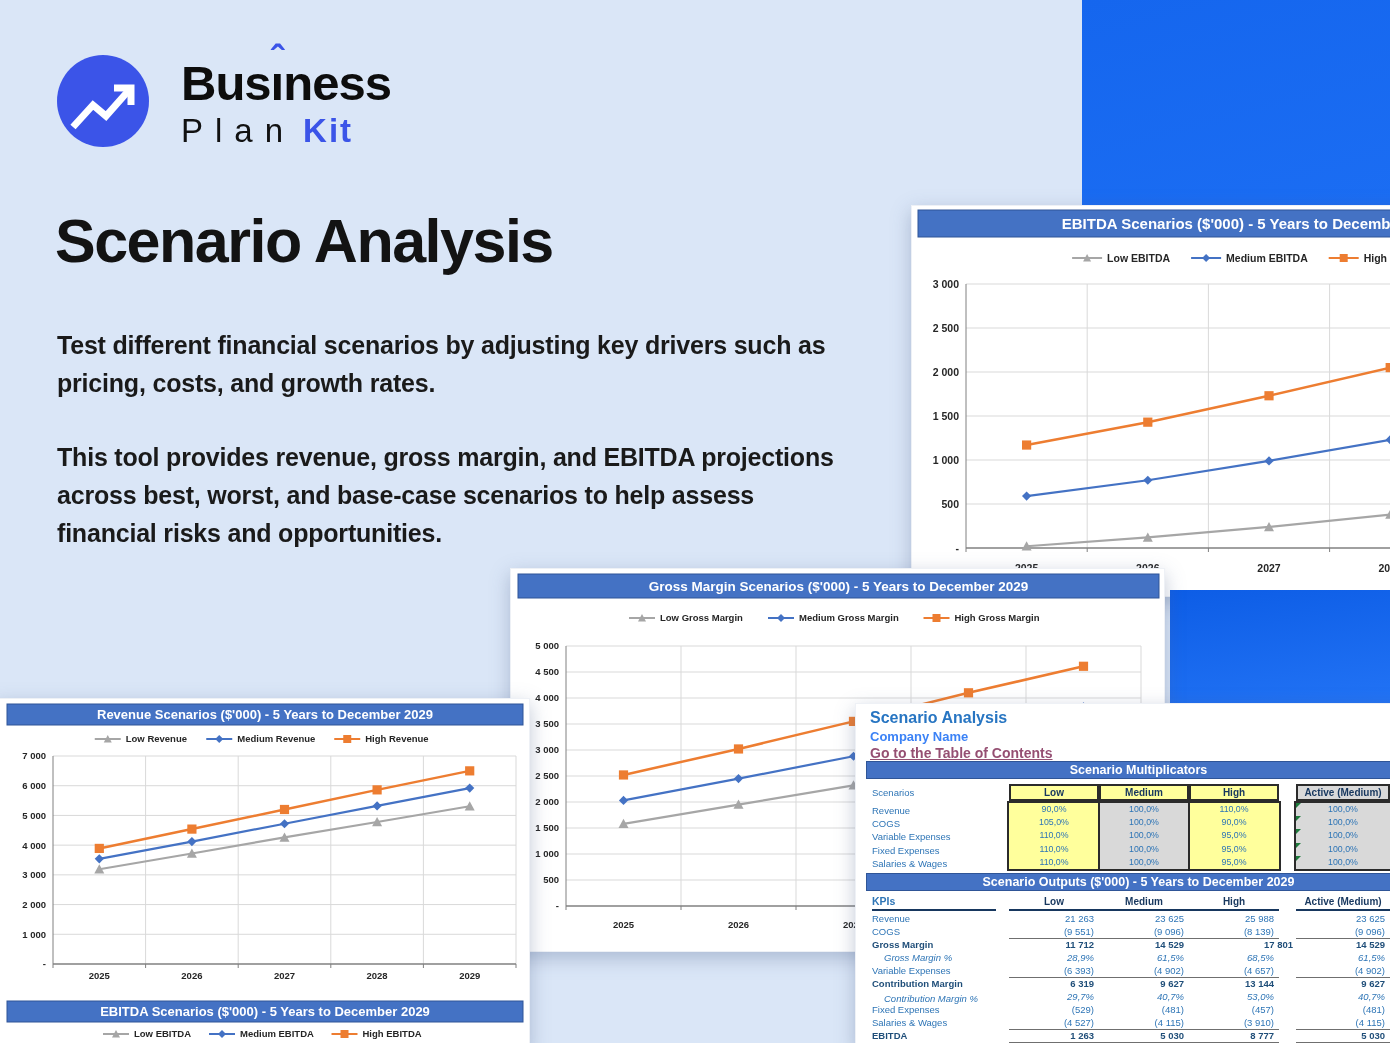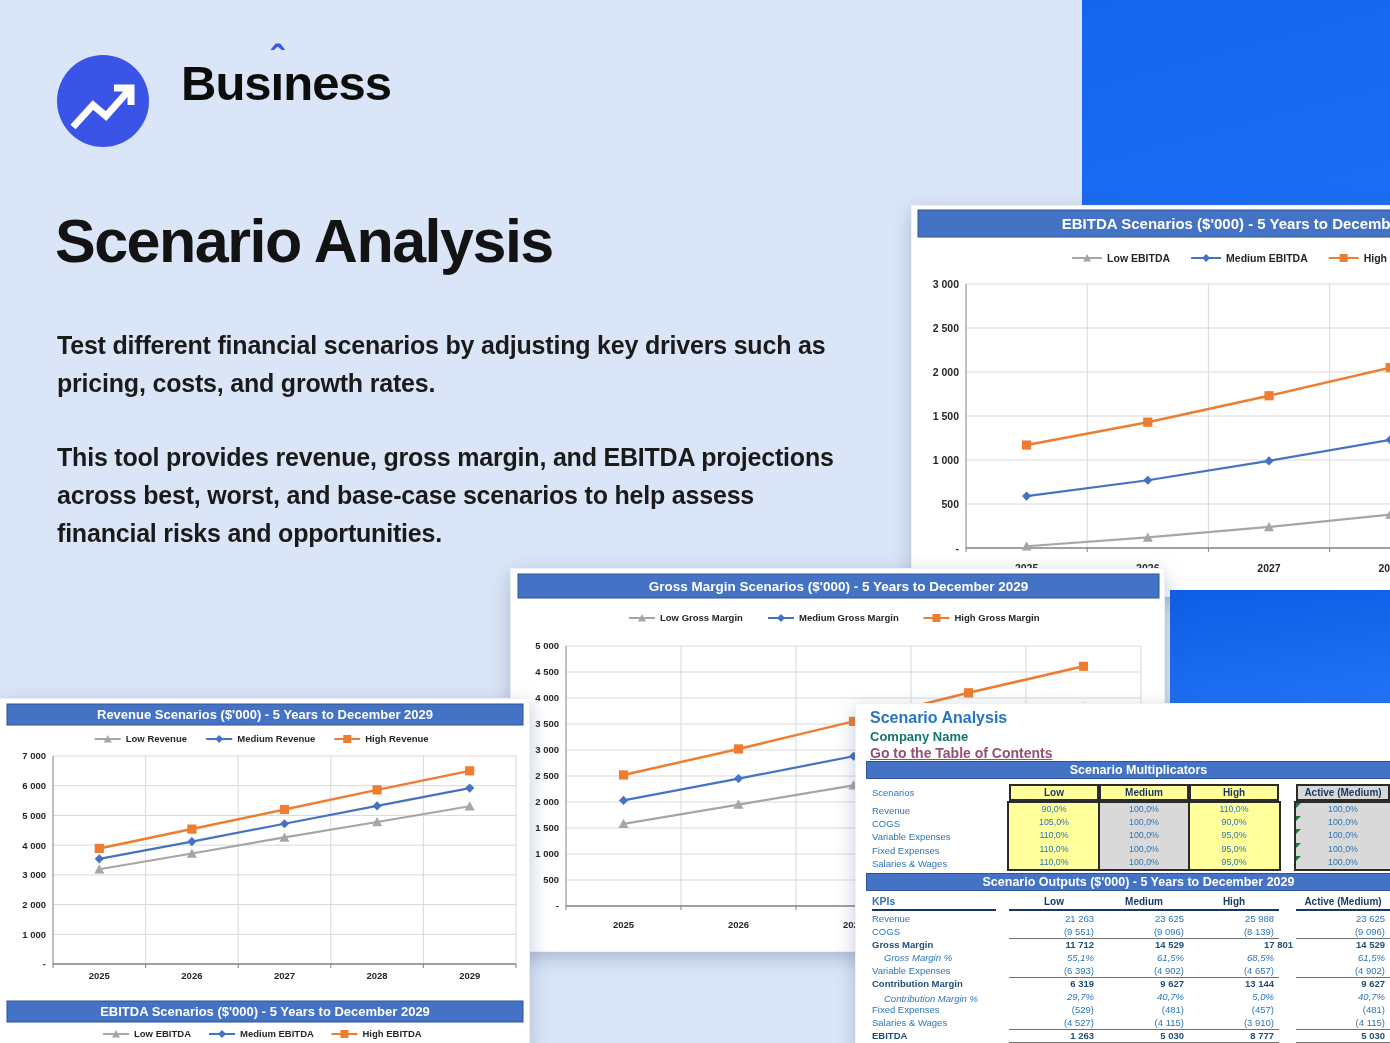--- a/index.html
+++ b/index.html
@@ -28,21 +28,21 @@
   .panel{position:absolute;background:#ffffff;box-shadow:0 6px 18px rgba(80,100,140,0.35);border:1px solid #eef1f6;box-sizing:border-box;}
   #panel-ebitda-top{left:911px;top:205px;width:680px;height:392px;z-index:2;}
   #panel-gm{left:510px;top:568px;width:655px;height:384px;z-index:4;}
   #panel-rev{left:-6px;top:698px;width:536px;height:352px;z-index:5;}
   #panel-sheet{left:855px;top:703px;width:560px;height:346px;z-index:6;}
   .chart{position:absolute;left:0;top:0;}
   .chart svg{display:block;overflow:visible;}
 
   
   .sh-title{position:absolute;left:14px;top:5px;font-size:16px;font-weight:bold;color:#2775c2;}
-  .sh-company{position:absolute;left:14px;top:25px;font-size:13px;font-weight:bold;color:#0f766e;}
+  .sh-company{position:absolute;left:14px;top:25px;font-size:13px;font-weight:bold;color:#3b82f6;}
   .sh-link{position:absolute;left:14px;top:41px;font-size:14px;font-weight:bold;color:#954f72;text-decoration:underline;cursor:pointer;}
   .sh-bar{position:absolute;left:10px;width:545px;height:18px;background:#4472c4;border:1px solid #2f5597;box-sizing:border-box;
           color:#fff;font-size:12.5px;font-weight:bold;text-align:center;line-height:16px;}
   .cellval{position:absolute;font-size:8.8px;color:#2e75b6;text-align:center;line-height:13px;}
   .rowlab{position:absolute;font-size:9.5px;color:#2e75b6;line-height:13px;white-space:nowrap;}
   .mhdr{position:absolute;box-sizing:border-box;border:2px solid #2b2b2b;background:#ffff9c;color:#17375e;
         font-weight:bold;font-size:10px;text-align:center;line-height:13px;}
   .mhdr.gray{background:#d9d9d9;}
   .blockborder{position:absolute;box-sizing:border-box;border:2px solid #2b2b2b;pointer-events:none;}
   .vline{position:absolute;width:2px;background:#2b2b2b;pointer-events:none;}
@@ -68,20 +68,21 @@
 
   <header class="logo">
     <div class="logo-circle">
       <svg width="92" height="92" viewBox="0 0 92 92">
         <path d="M16 72 L36 50 L49 61 L73 34" fill="none" stroke="#ffffff" stroke-width="7" stroke-linejoin="miter"></path>
         <path d="M57 33 L74 33 L74 50" fill="none" stroke="#ffffff" stroke-width="7"></path>
       </svg>
     </div>
     <div class="logo-text">
       <div class="logo-l1"><span>Bus</span><span class="iwrap"><span>ı</span><span class="hat">ˆ</span></span><span>ness</span></div>
+      <div class="logo-l2"><span class="plan">Plan</span><span class="kit">Kit</span></div>
     </div>
   </header>
 
   <h1 class="hero">Scenario Analysis</h1>
   <p class="para p2">This tool provides revenue, gross margin, and EBITDA projections across best, worst, and base-case scenarios to help assess financial risks and opportunities.</p>
   <p class="para p1">Test different financial scenarios by adjusting key drivers such as pricing, costs, and growth rates.</p>
 
   <div class="panel" id="panel-ebitda-top">
     <div class="chart">
         <svg viewBox="0 0 680 392" width="680" height="392">
@@ -415,40 +416,40 @@
         <div class="num" style="left: 333px; top: 221px; width: 85px;">(8 139)</div>
         <div class="num" style="left: 440px; top: 221px; width: 89px;">(9 096)</div>
         <div class="sep" style="left: 153px; top: 233.5px; width: 270px;"></div>
         <div class="sep" style="left: 440px; top: 233.5px; width: 94px;"></div>
         <div class="rowlab b" style="left: 16px; top: 234px;">Gross Margin</div>
         <div class="num b" style="left: 153px; top: 234px; width: 85px;">11 712</div>
         <div class="num b" style="left: 243px; top: 234px; width: 85px;">14 529</div>
         <div class="num b" style="left: 352px; top: 234px; width: 85px;">17 801</div>
         <div class="num b" style="left: 440px; top: 234px; width: 89px;">14 529</div>
         <div class="rowlab i" style="left: 28px; top: 247px;">Gross Margin %</div>
-        <div class="num i" style="left: 153px; top: 247px; width: 85px;">55,1%</div>
+        <div class="num i" style="left: 153px; top: 247px; width: 85px;">28,9%</div>
         <div class="num i" style="left: 243px; top: 247px; width: 85px;">61,5%</div>
         <div class="num i" style="left: 333px; top: 247px; width: 85px;">68,5%</div>
         <div class="num i" style="left: 440px; top: 247px; width: 89px;">61,5%</div>
         <div class="rowlab" style="left: 16px; top: 260px;">Variable Expenses</div>
         <div class="num" style="left: 153px; top: 260px; width: 85px;">(6 393)</div>
         <div class="num" style="left: 243px; top: 260px; width: 85px;">(4 902)</div>
         <div class="num" style="left: 333px; top: 260px; width: 85px;">(4 657)</div>
         <div class="num" style="left: 440px; top: 260px; width: 89px;">(4 902)</div>
         <div class="sep" style="left: 153px; top: 272.5px; width: 270px;"></div>
         <div class="sep" style="left: 440px; top: 272.5px; width: 94px;"></div>
         <div class="rowlab b" style="left: 16px; top: 273px;">Contribution Margin</div>
         <div class="num b" style="left: 153px; top: 273px; width: 85px;">6 319</div>
         <div class="num b" style="left: 243px; top: 273px; width: 85px;">9 627</div>
         <div class="num b" style="left: 333px; top: 273px; width: 85px;">13 144</div>
         <div class="num b" style="left: 440px; top: 273px; width: 89px;">9 627</div>
         <div class="rowlab i" style="left: 28px; top: 288px;">Contribution Margin %</div>
         <div class="num i" style="left: 153px; top: 286px; width: 85px;">29,7%</div>
         <div class="num i" style="left: 243px; top: 286px; width: 85px;">40,7%</div>
-        <div class="num i" style="left: 333px; top: 286px; width: 85px;">5,0%</div>
+        <div class="num i" style="left: 333px; top: 286px; width: 85px;">53,0%</div>
         <div class="num i" style="left: 440px; top: 286px; width: 89px;">40,7%</div>
         <div class="rowlab" style="left: 16px; top: 299px;">Fixed Expenses</div>
         <div class="num" style="left: 153px; top: 299px; width: 85px;">(529)</div>
         <div class="num" style="left: 243px; top: 299px; width: 85px;">(481)</div>
         <div class="num" style="left: 333px; top: 299px; width: 85px;">(457)</div>
         <div class="num" style="left: 440px; top: 299px; width: 89px;">(481)</div>
         <div class="rowlab" style="left: 16px; top: 312px;">Salaries &amp; Wages</div>
         <div class="num" style="left: 153px; top: 312px; width: 85px;">(4 527)</div>
         <div class="num" style="left: 243px; top: 312px; width: 85px;">(4 115)</div>
         <div class="num" style="left: 333px; top: 312px; width: 85px;">(3 910)</div>

